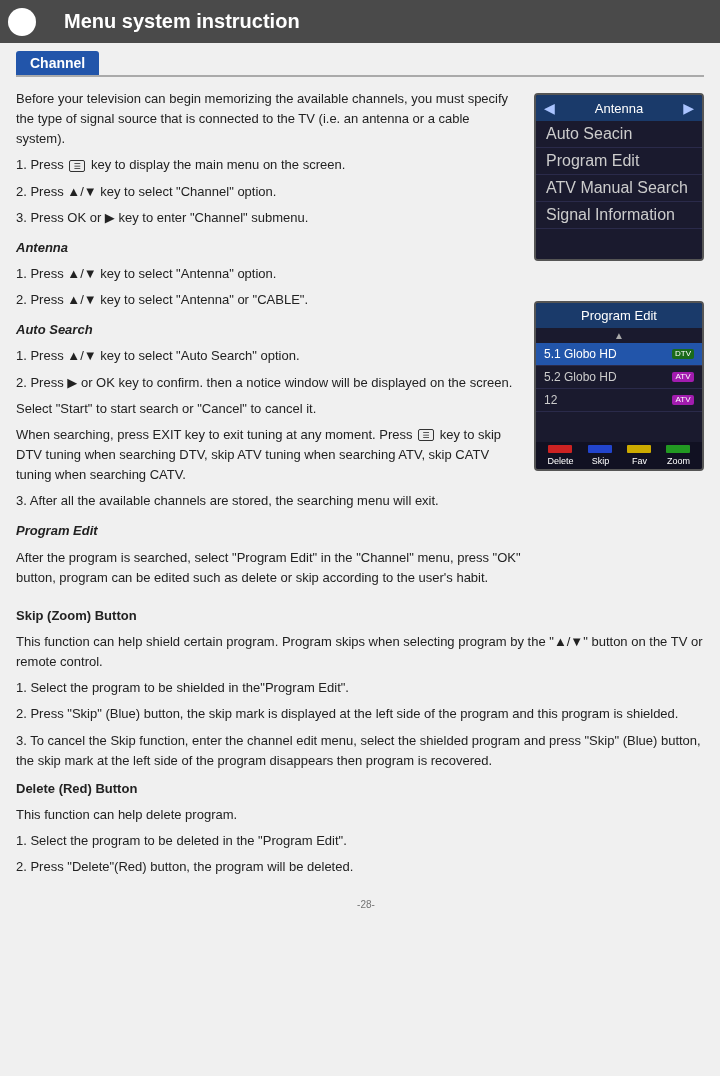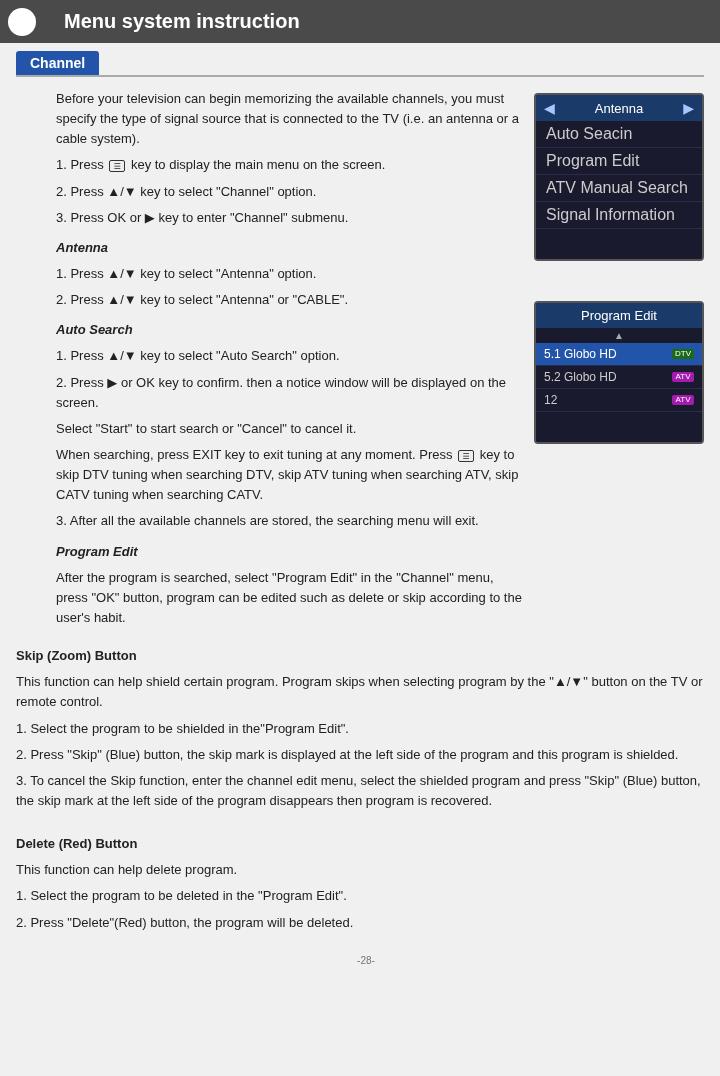--- a/index.html
+++ b/index.html
@@ -47,21 +47,20 @@
     }
 
     .text-column {
       flex: 1;
       font-size: 13px;
       line-height: 1.55;
     }
 
     .text-column p {
       margin-bottom: 6px;
-      margin-left: 40px;
     }
 
     .section-heading {
       font-weight: bold;
       font-style: italic;
       margin-top: 10px;
       margin-bottom: 2px;
     }
 
     
@@ -294,33 +293,51 @@
         </div>
         <div class="prog-edit-row">
           <span>5.2 Globo HD</span>
           <span class="prog-badge badge-atv">ATV</span>
         </div>
         <div class="prog-edit-row">
           <span>12</span>
           <span class="prog-badge badge-atv">ATV</span>
         </div>
         <div style="height:30px;background:#1a1a2e;"></div>
+        <div class="prog-edit-footer">
+          <div class="footer-btn">
+            <div class="btn-color btn-red"></div>
+            <div>Delete</div>
+          </div>
+          <div class="footer-btn">
+            <div class="btn-color btn-blue"></div>
+            <div>Skip</div>
+          </div>
+          <div class="footer-btn">
+            <div class="btn-color btn-yellow"></div>
+            <div>Fav</div>
+          </div>
+          <div class="footer-btn">
+            <div class="btn-color btn-green"></div>
+            <div>Zoom</div>
+          </div>
+        </div>
       </div>
     </div>
   </div>
 </div>
 
 <div class="bottom-text">
   <p><strong>Skip (Zoom) Button</strong></p>
   <p>This function can help shield certain program. Program skips when selecting program by the "▲/▼" button on the TV or remote control.</p>
   <p>1. Select the program to be shielded in the"Program Edit".</p>
   <p>2. Press "Skip" (Blue) button, the skip mark is displayed at the left side of the program and this program is shielded.</p>
   <p>3. To cancel the Skip function, enter the channel edit menu, select the shielded program and press "Skip" (Blue) button, the skip mark at the left side of the program disappears then program is recovered.</p>
 
-  <p style="margin-top:23px;"><strong>Delete (Red) Button</strong></p>
+  <p style="margin-top:8px;"><strong>Delete (Red) Button</strong></p>
   <p>This function can help delete program.</p>
   <p>1. Select the program to be deleted in the "Program Edit".</p>
   <p>2. Press "Delete"(Red) button, the program will be deleted.</p>
 </div>
 
 <div class="page-footer">
   <span>-28-</span>
 </div>
 
 </body></html>

